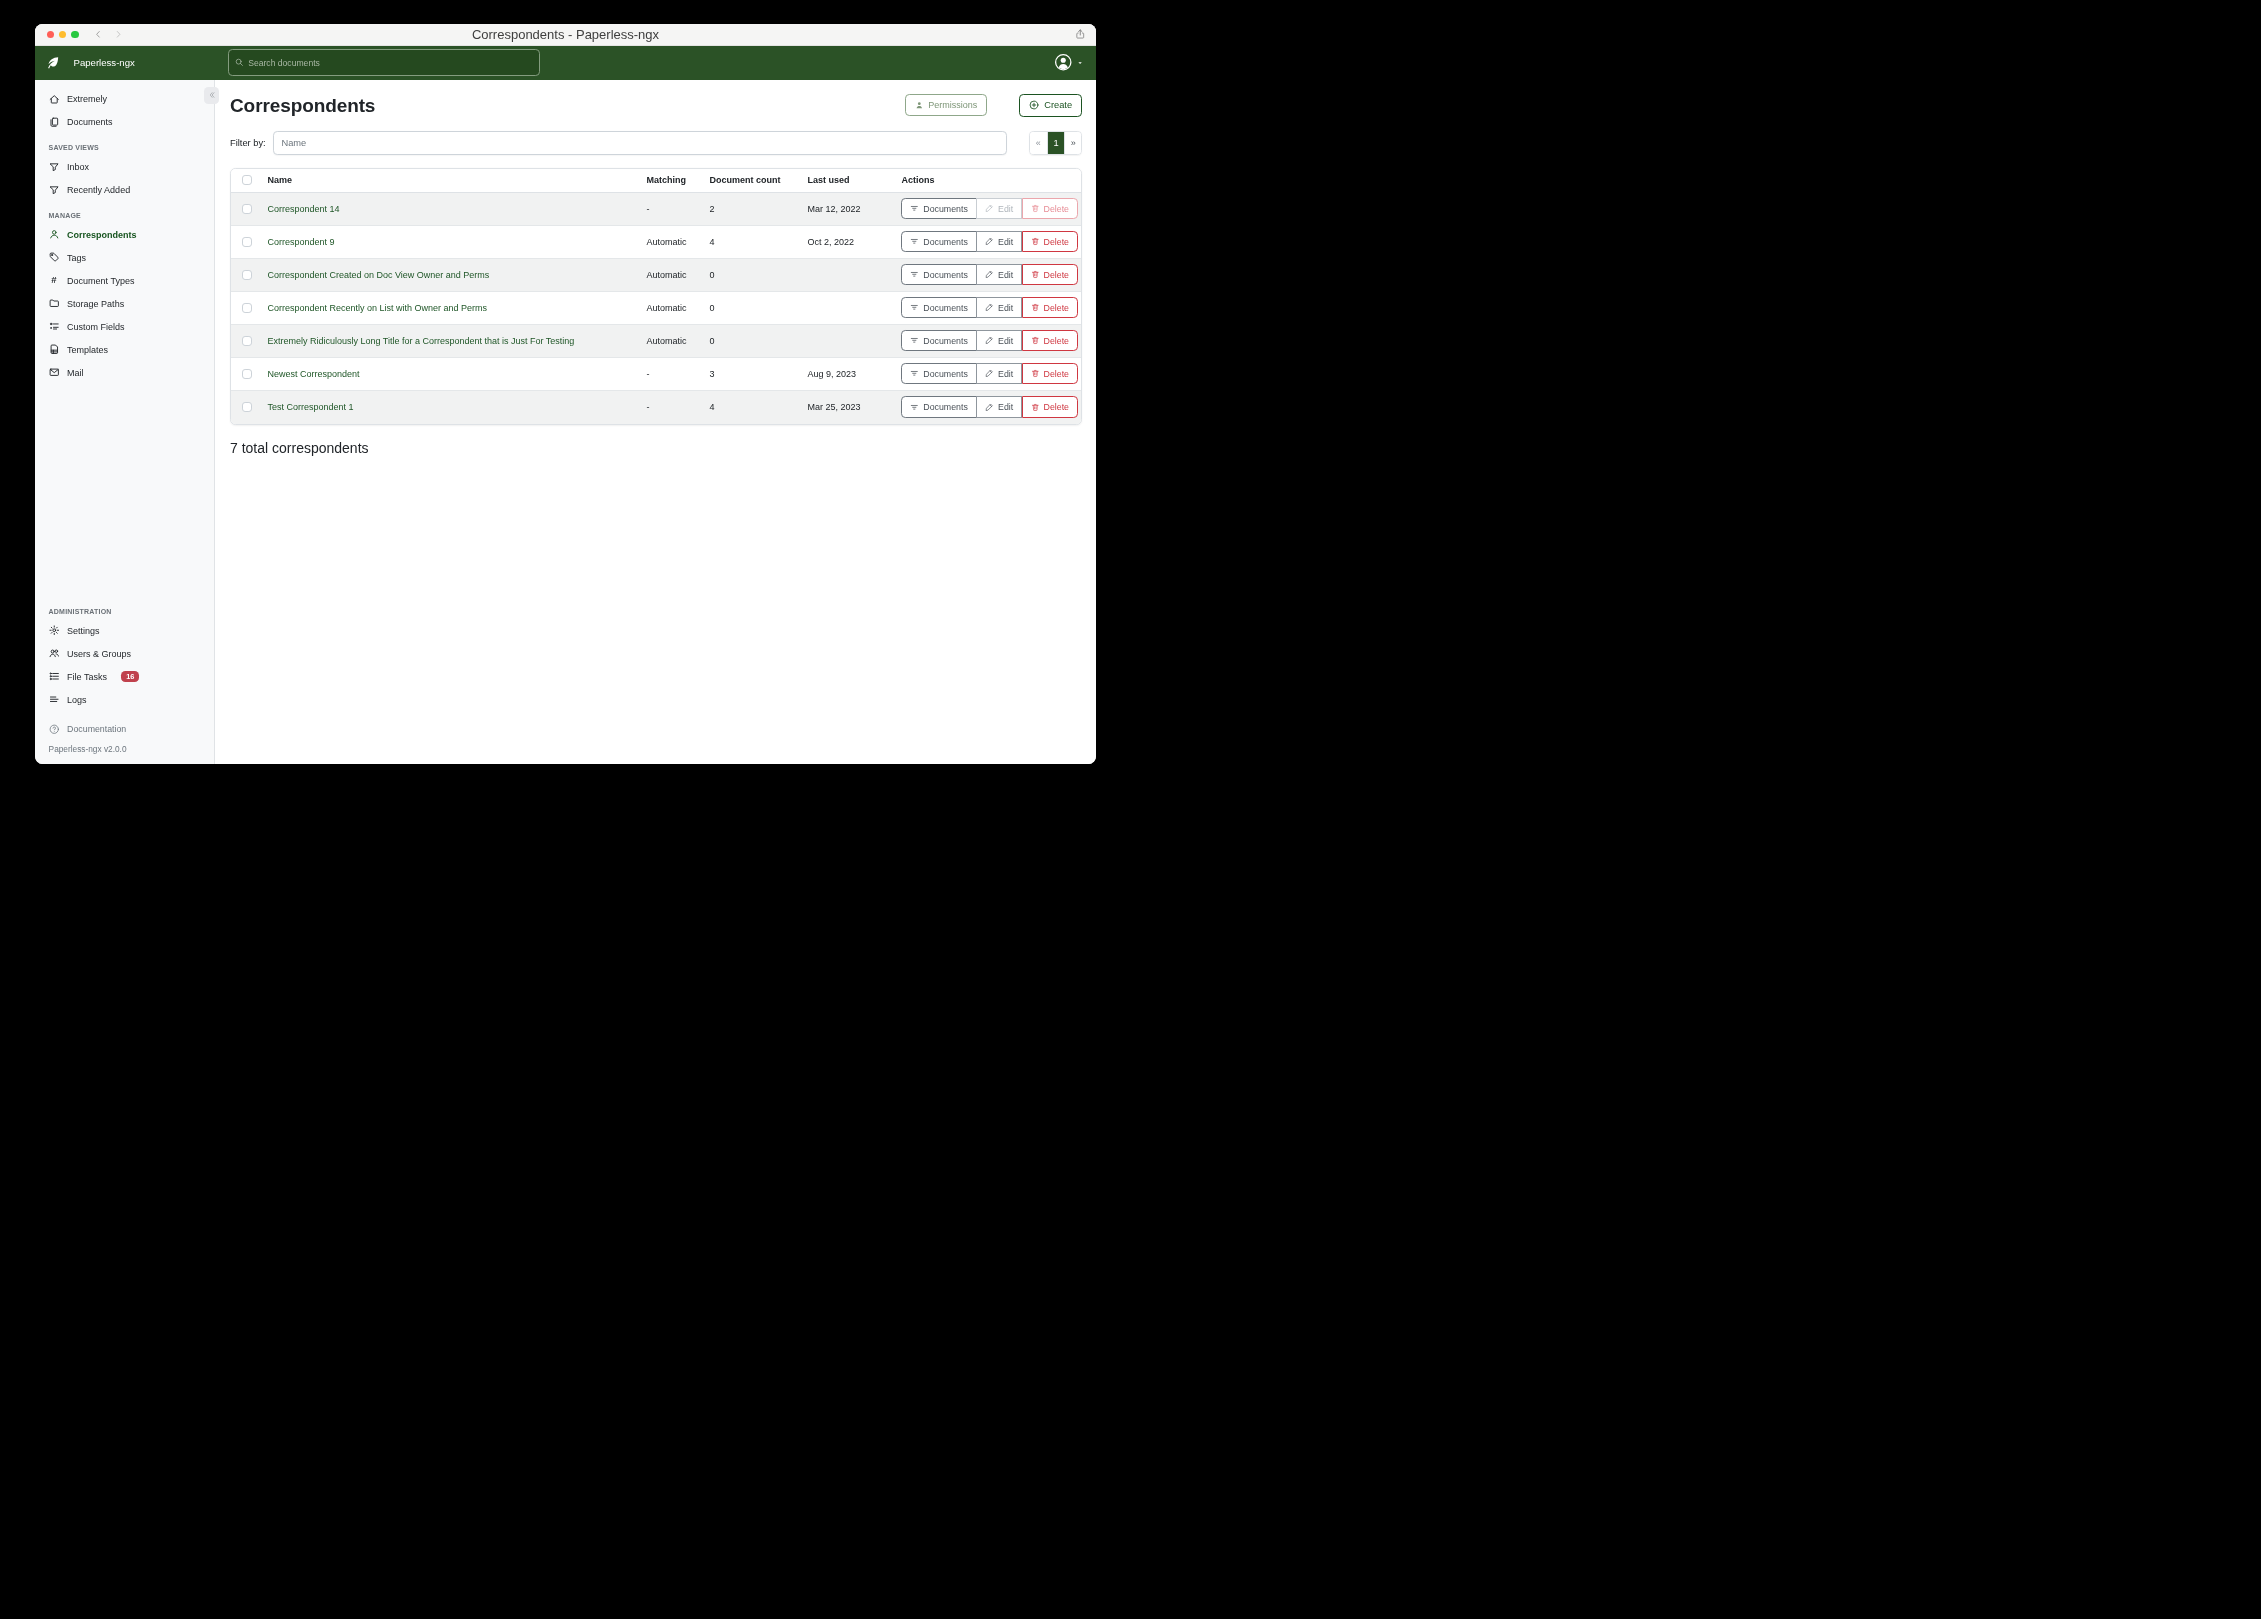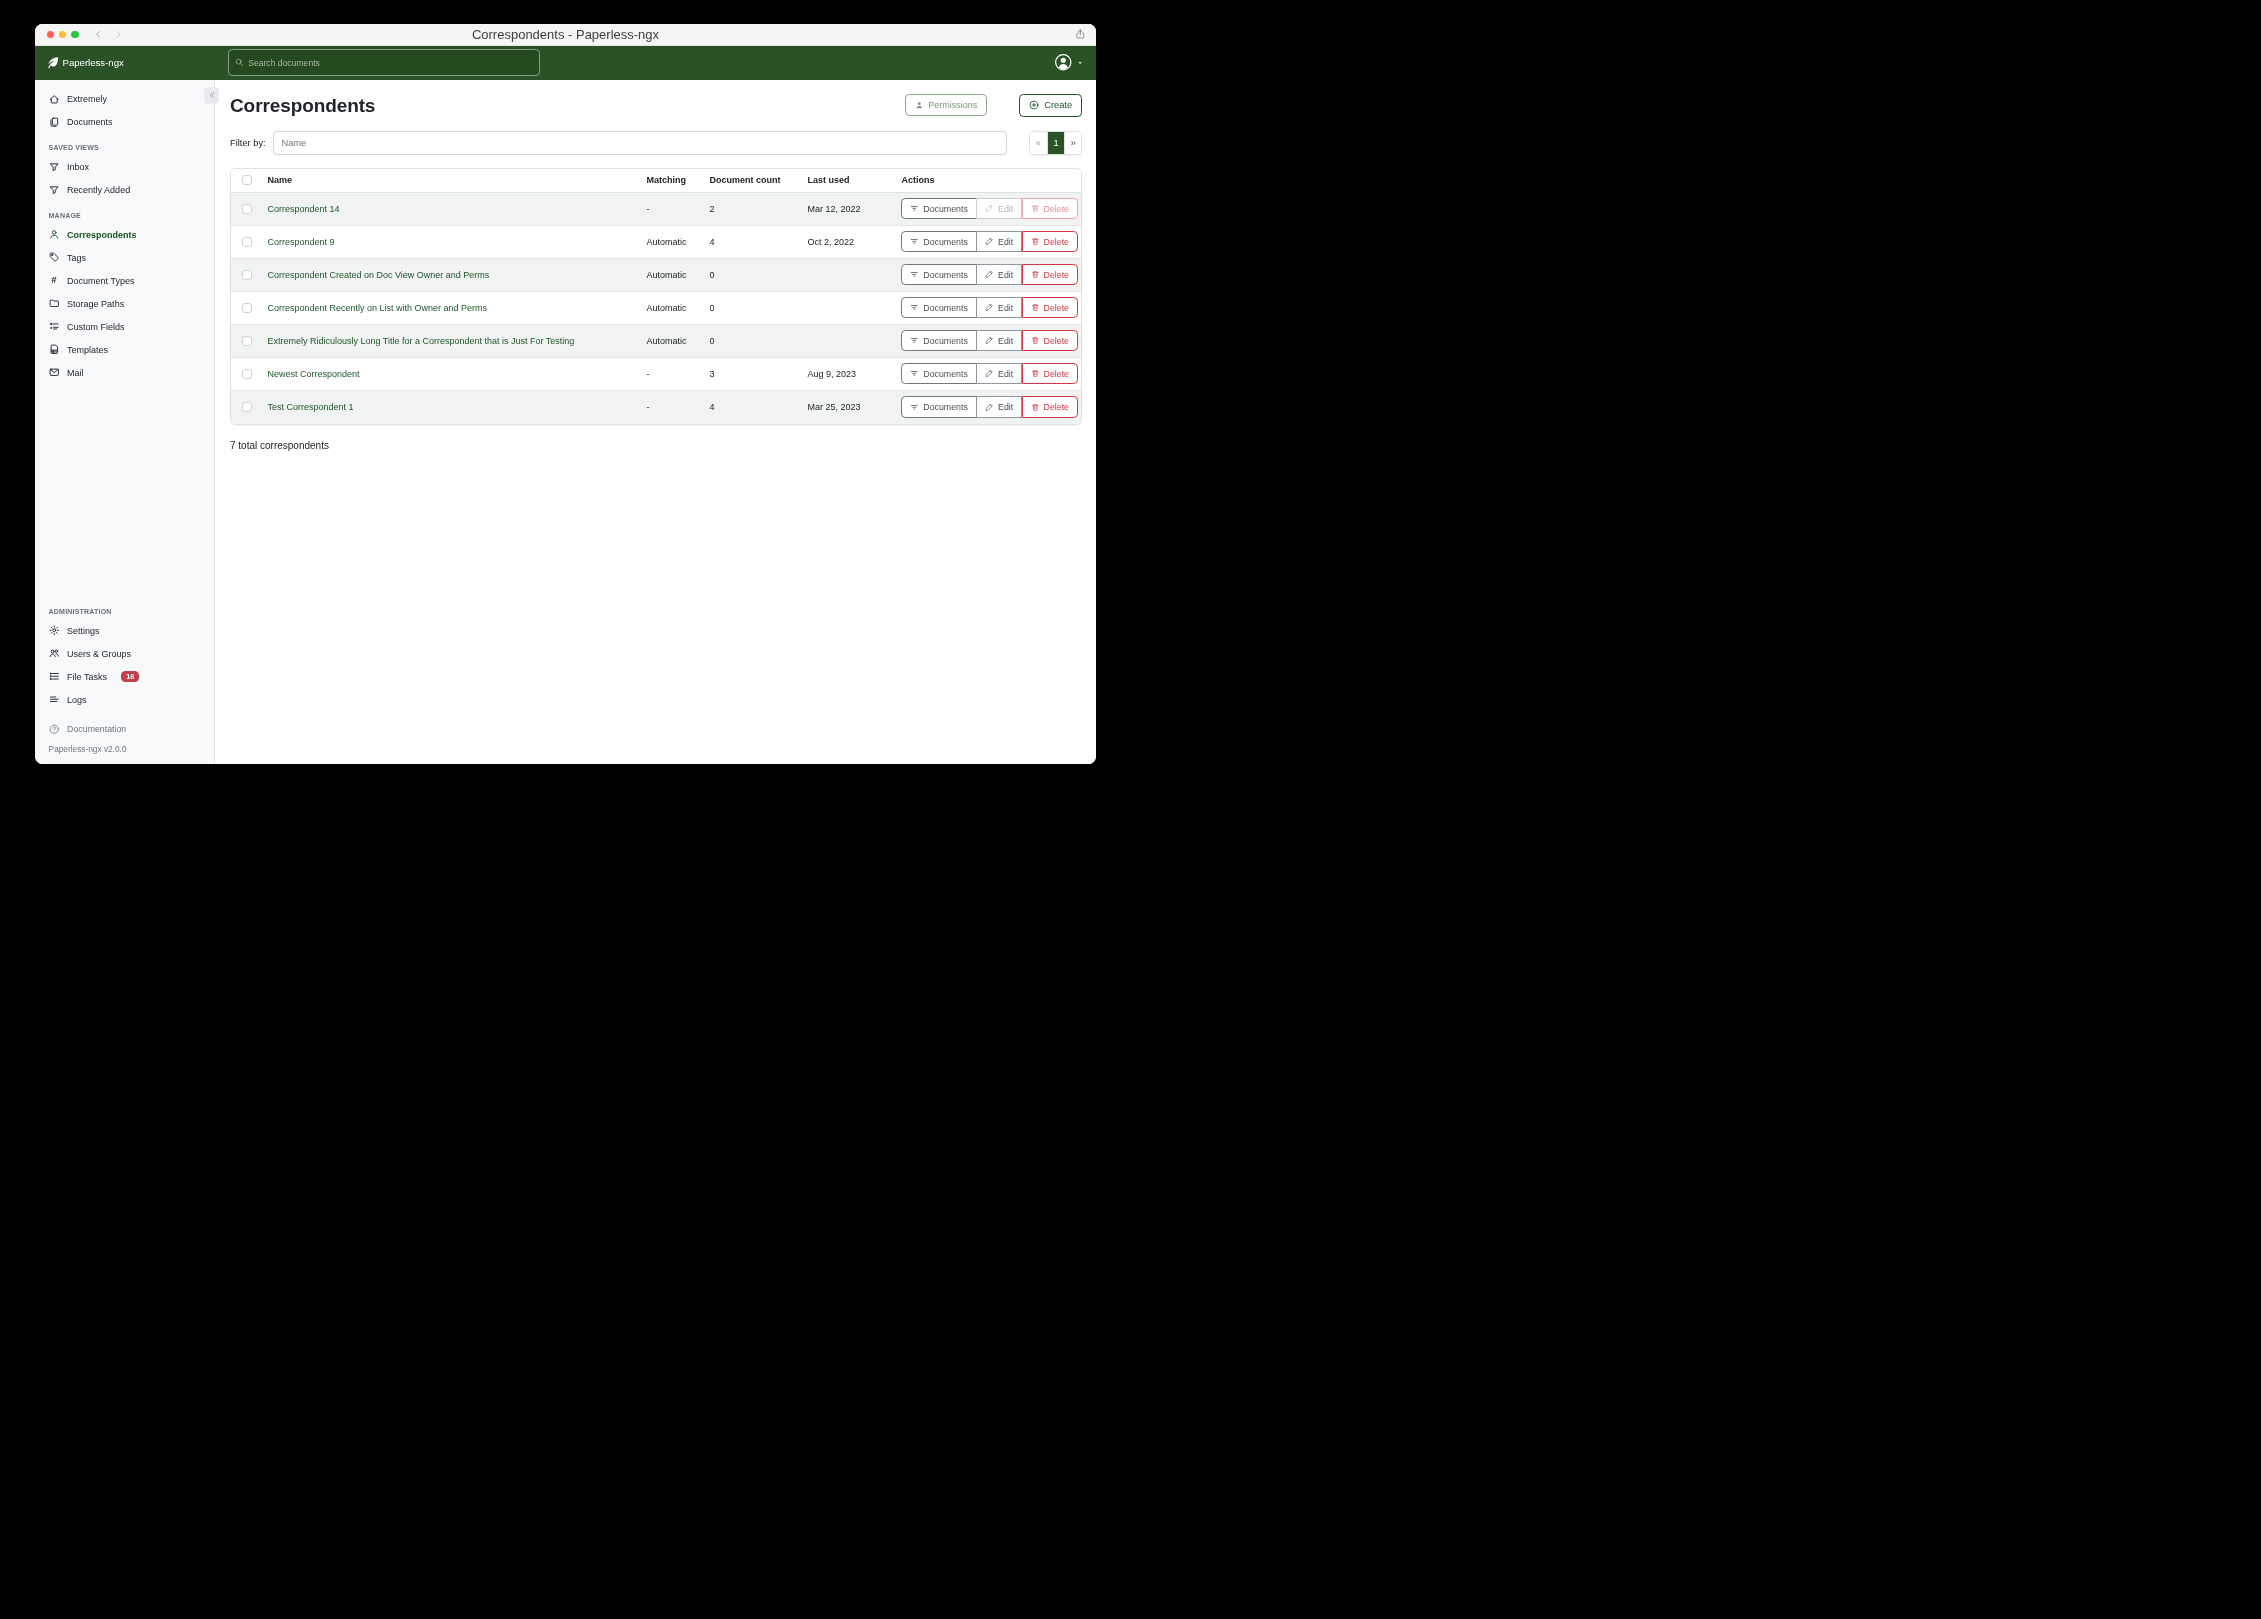--- a/index.html
+++ b/index.html
@@ -29,21 +29,21 @@
   .tb-title {
     position: absolute; left: 0; right: 0; text-align: center;
     font-size: 13px; color: #3e3e3e; font-weight: 500; pointer-events: none;
   }
   .share-btn { position: absolute; right: 10.5px; width: 10.5px; height: 10.5px; color: #7e7e7e; background: none; border: none; }
   .icon svg { width: 100%; height: 100%; display: block; }
   .icon { display: inline-flex; }
 
   
   .appbar { flex: 0 0 34px; background: #2b5226; display: flex; align-items: center; }
-  .brand { width: 180px; flex: 0 0 180px; display: flex; align-items: center; gap: 3px; padding-left: 10.5px; color: #fff; }
+  .brand { width: 180px; flex: 0 0 180px; display: flex; align-items: center; gap: 14px; padding-left: 10.5px; color: #fff; }
   .brand .icon { width: 14px; height: 14px; color: #fff; }
   .brand-name { font-size: 9.6px; }
   .searchbox {
     margin-left: 13px; width: 312px; height: 27px; background: #25491f;
     border: 0.6px solid #849c7f; border-radius: 4.3px;
     display: flex; align-items: center; gap: 5px; padding: 0 5.6px; color: #a9b8a5;
   }
   .searchbox .icon { width: 8.6px; height: 8.6px; flex: 0 0 8.6px; }
   .searchbox input {
     flex: 1; background: transparent; border: none; outline: none;
@@ -153,21 +153,21 @@
     background: #fff; border: 0.6px solid #6f777f; color: #495057; font-size: 8.8px;
     font-family: inherit; margin-left: -0.6px; cursor: pointer; position: relative;
   }
   .abtn .icon { width: 8.6px; height: 8.6px; }
   .abtn.first { border-radius: 4.3px 0 0 4.3px; margin-left: 0; }
   .abtn.last { border-radius: 0 4.3px 4.3px 0; }
   .abtn.edit { border-color: #8f969d; }
   .abtn.danger { border-color: #cf3741; color: #cf3741; z-index: 1; }
   .abtn.disabled { color: #b0b6bc; border-color: #c9ced3; cursor: default; }
   .abtn.danger.disabled { color: #e78d96; border-color: #eba6ac; }
-  .total { margin-top: 15.4px; font-size: 10px; color: #212529; }
+  .total { margin-top: 15.4px; font-size: 14px; color: #212529; }
 </style>
 </head>
 <body>
 
 <div class="window">
 
   <div class="titlebar">
     <div class="lights">
       <span class="light red"></span>
       <span class="light yellow"></span>

